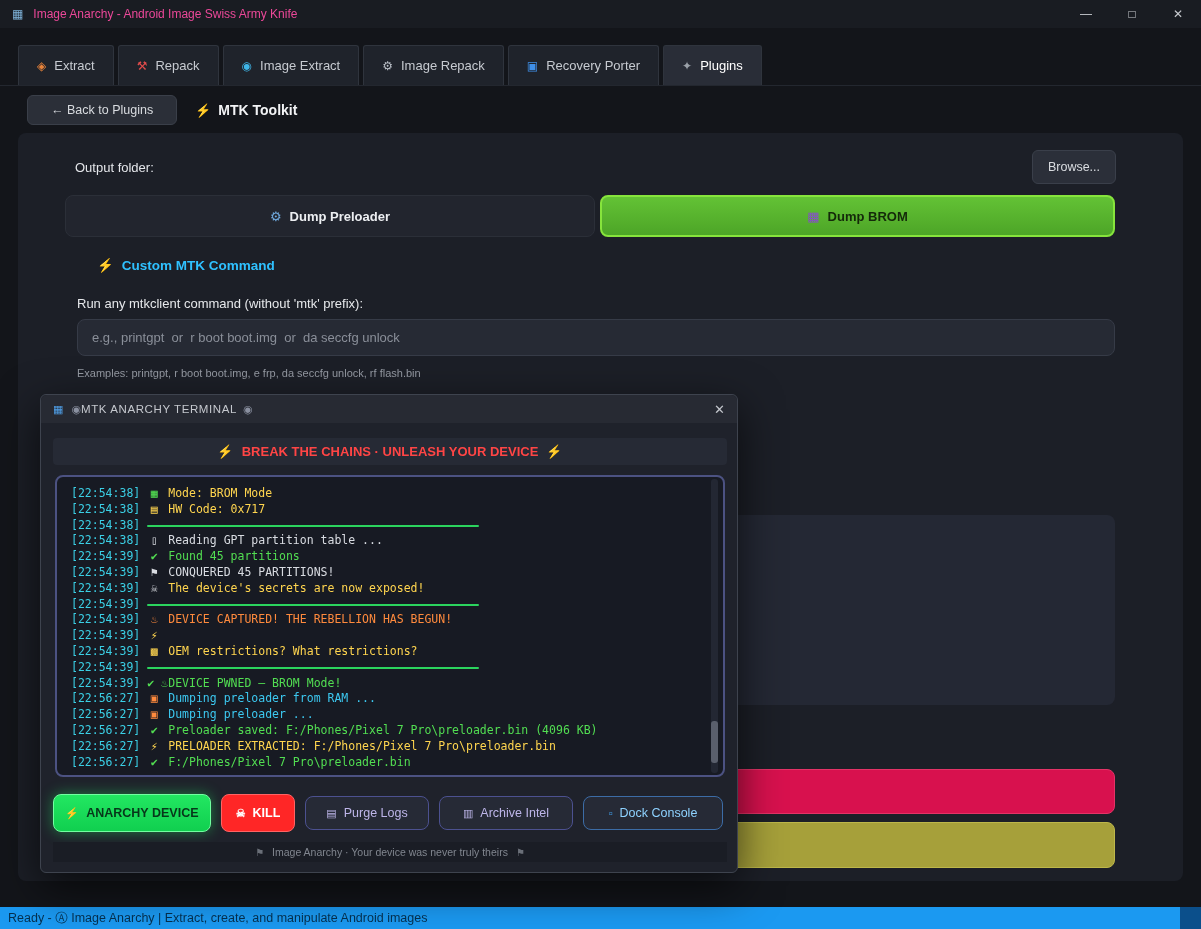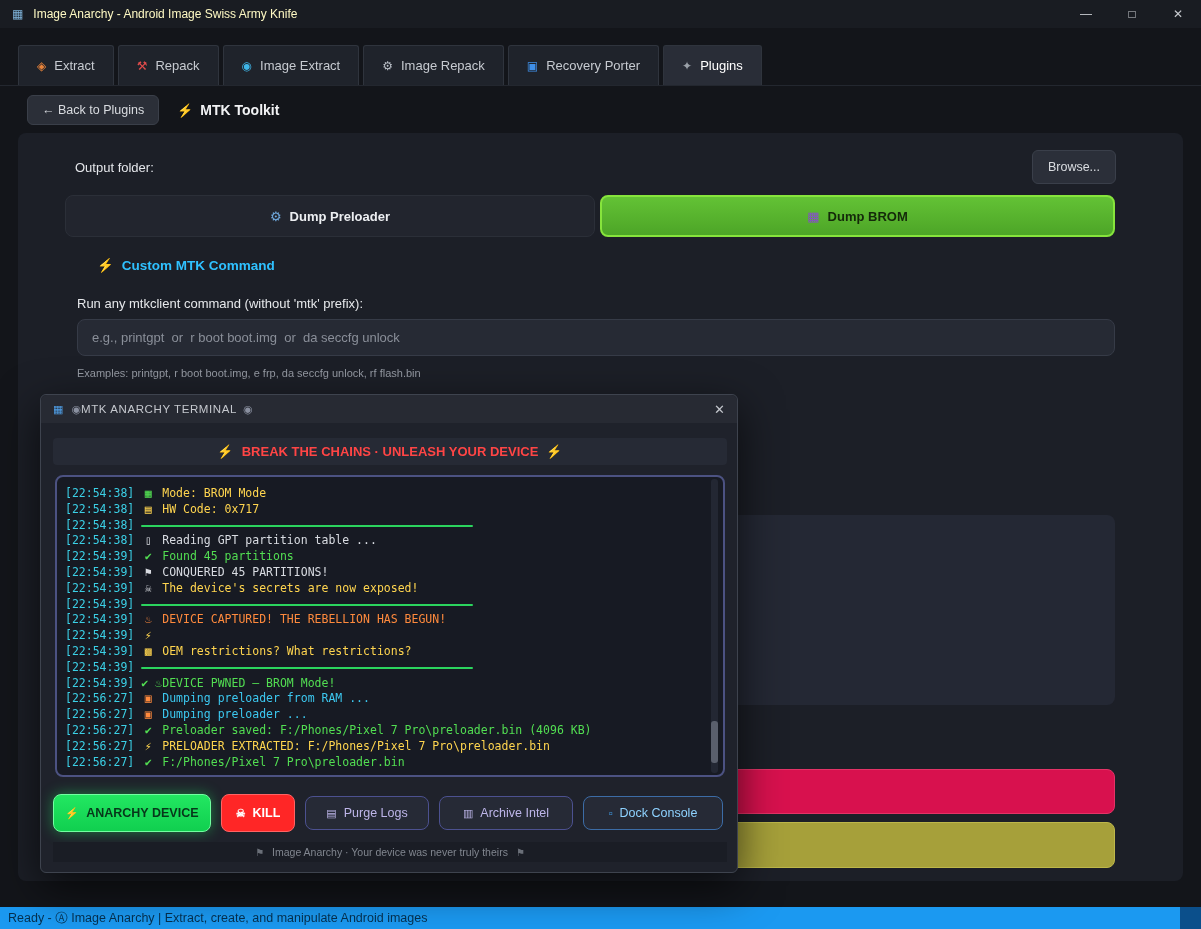--- a/index.html
+++ b/index.html
@@ -4,38 +4,38 @@
 <style>
   * { margin:0; padding:0; box-sizing:border-box; }
   html,body { width:1201px; height:929px; background:#13151a; overflow:hidden;
               font-family:"Liberation Sans",sans-serif; }
   .app { position:relative; width:1201px; height:929px; background:#13151a; }
 
   
   .titlebar { position:absolute; top:0; left:0; width:100%; height:28px; background:#191c22;
               display:flex; align-items:center; }
   .tb-icon { margin-left:12px; font-size:12px; color:#7fb3da; }
-  .tb-title { margin-left:10px; font-size:12px; color:#fef9c3; }
+  .tb-title { margin-left:10px; font-size:12px; color:#ec4899; }
   .tb-controls { margin-left:auto; display:flex; height:28px; }
   .tb-ctl { width:46px; height:28px; display:flex; align-items:center; justify-content:center;
             color:#c8cbd0; font-size:12px; cursor:default; }
 
   
   .tabbar { position:absolute; top:45px; left:18px; display:flex; gap:4px; height:40px; }
   .tab { height:40px; padding:0 18px; display:flex; align-items:center; gap:8px;
          background:#1f232b; border:1px solid #2f343d; border-bottom:none;
          border-radius:3px 3px 0 0; color:#c6cad0; font-size:13px; }
   .tab.active { background:#292d37; color:#ffffff; }
   .tab-ic { font-size:12px; }
   .tabline { position:absolute; top:85px; left:0; width:100%; height:1px; background:#23272f; }
 
   
   .subheader { position:absolute; top:95px; left:27px; display:flex; align-items:center; gap:18px; }
   .back-btn { background:#2b2f38; border:1px solid #3a3f49; border-radius:6px; color:#d9dce0;
-              font-size:12.5px; height:30px; padding:0 14px; font-family:inherit; }
+              font-size:12.5px; height:30px; padding:0 23px; font-family:inherit; }
   .page-title { font-size:14px; font-weight:bold; color:#f2f3f5; display:flex; gap:7px; align-items:center; }
   .page-title .bolt { color:#ff9b2d; font-size:13px; }
 
   
   .main-panel { position:absolute; top:133px; left:18px; width:1165px; height:748px;
                 background:#1c1f27; border-radius:8px; }
   .out-label { position:absolute; left:57px; top:16px; height:37px; line-height:37px;
                color:#e4e6ea; font-size:13px; }
   .out-input { position:absolute; left:160px; top:16px; width:847px; height:37px;
                background:#262a34; border:1px solid #363b47; border-radius:8px; color:#d6d9de;
@@ -81,21 +81,21 @@
   .dlg-deco { color:#8a90a0; font-size:11px; margin-left:8px; }
   .dlg-deco.right { margin-left:6px; }
   .dlg-title { color:#c5c8ce; font-size:11.5px; letter-spacing:.6px; }
   .dlg-close { margin-left:auto; margin-right:12px; color:#c5c8ce; font-size:13px; }
   .dlg-banner { position:absolute; top:43px; left:12px; width:674px; height:27px; background:#262a35;
                 border-radius:4px; display:flex; align-items:center; justify-content:center; gap:8px;
                 font-size:13px; font-weight:bold; }
   .dlg-banner .txt { color:#ff4545; }
   .dlg-banner .bolt { color:#ffa028; }
   .terminal { position:absolute; top:80px; left:14px; width:670px; height:302px; background:#171a23;
-              border:2px solid #4c5282; border-radius:8px; padding:9px 8px;
+              border:2px solid #4c5282; border-radius:8px; padding:9px 14px;
               font-family:"DejaVu Sans Mono",monospace; font-size:11.5px; overflow:hidden; }
   .tl { display:flex; gap:7px; line-height:15.8px; white-space:pre; }
   .tl .t { color:#3bd0e6; }
   .tl .ic { width:14px; text-align:center; }
   .sepline { height:2px; width:332px; background:#2bd45e; border-radius:1px; margin-top:7px; }
   .c-warn { color:#ffd54f; } .c-ok { color:#52de52; } .c-accent { color:#3cc8f0; }
   .c-hot { color:#ff8a3d; } .c-info { color:#d9dce2; }
   .term-scrollbar { position:absolute; top:84px; right:19px; width:7px; height:294px;
                     background:#232733; border-radius:3px; }
   .term-thumb { position:absolute; bottom:10px; left:0; width:7px; height:42px; background:#5a5f6c;

